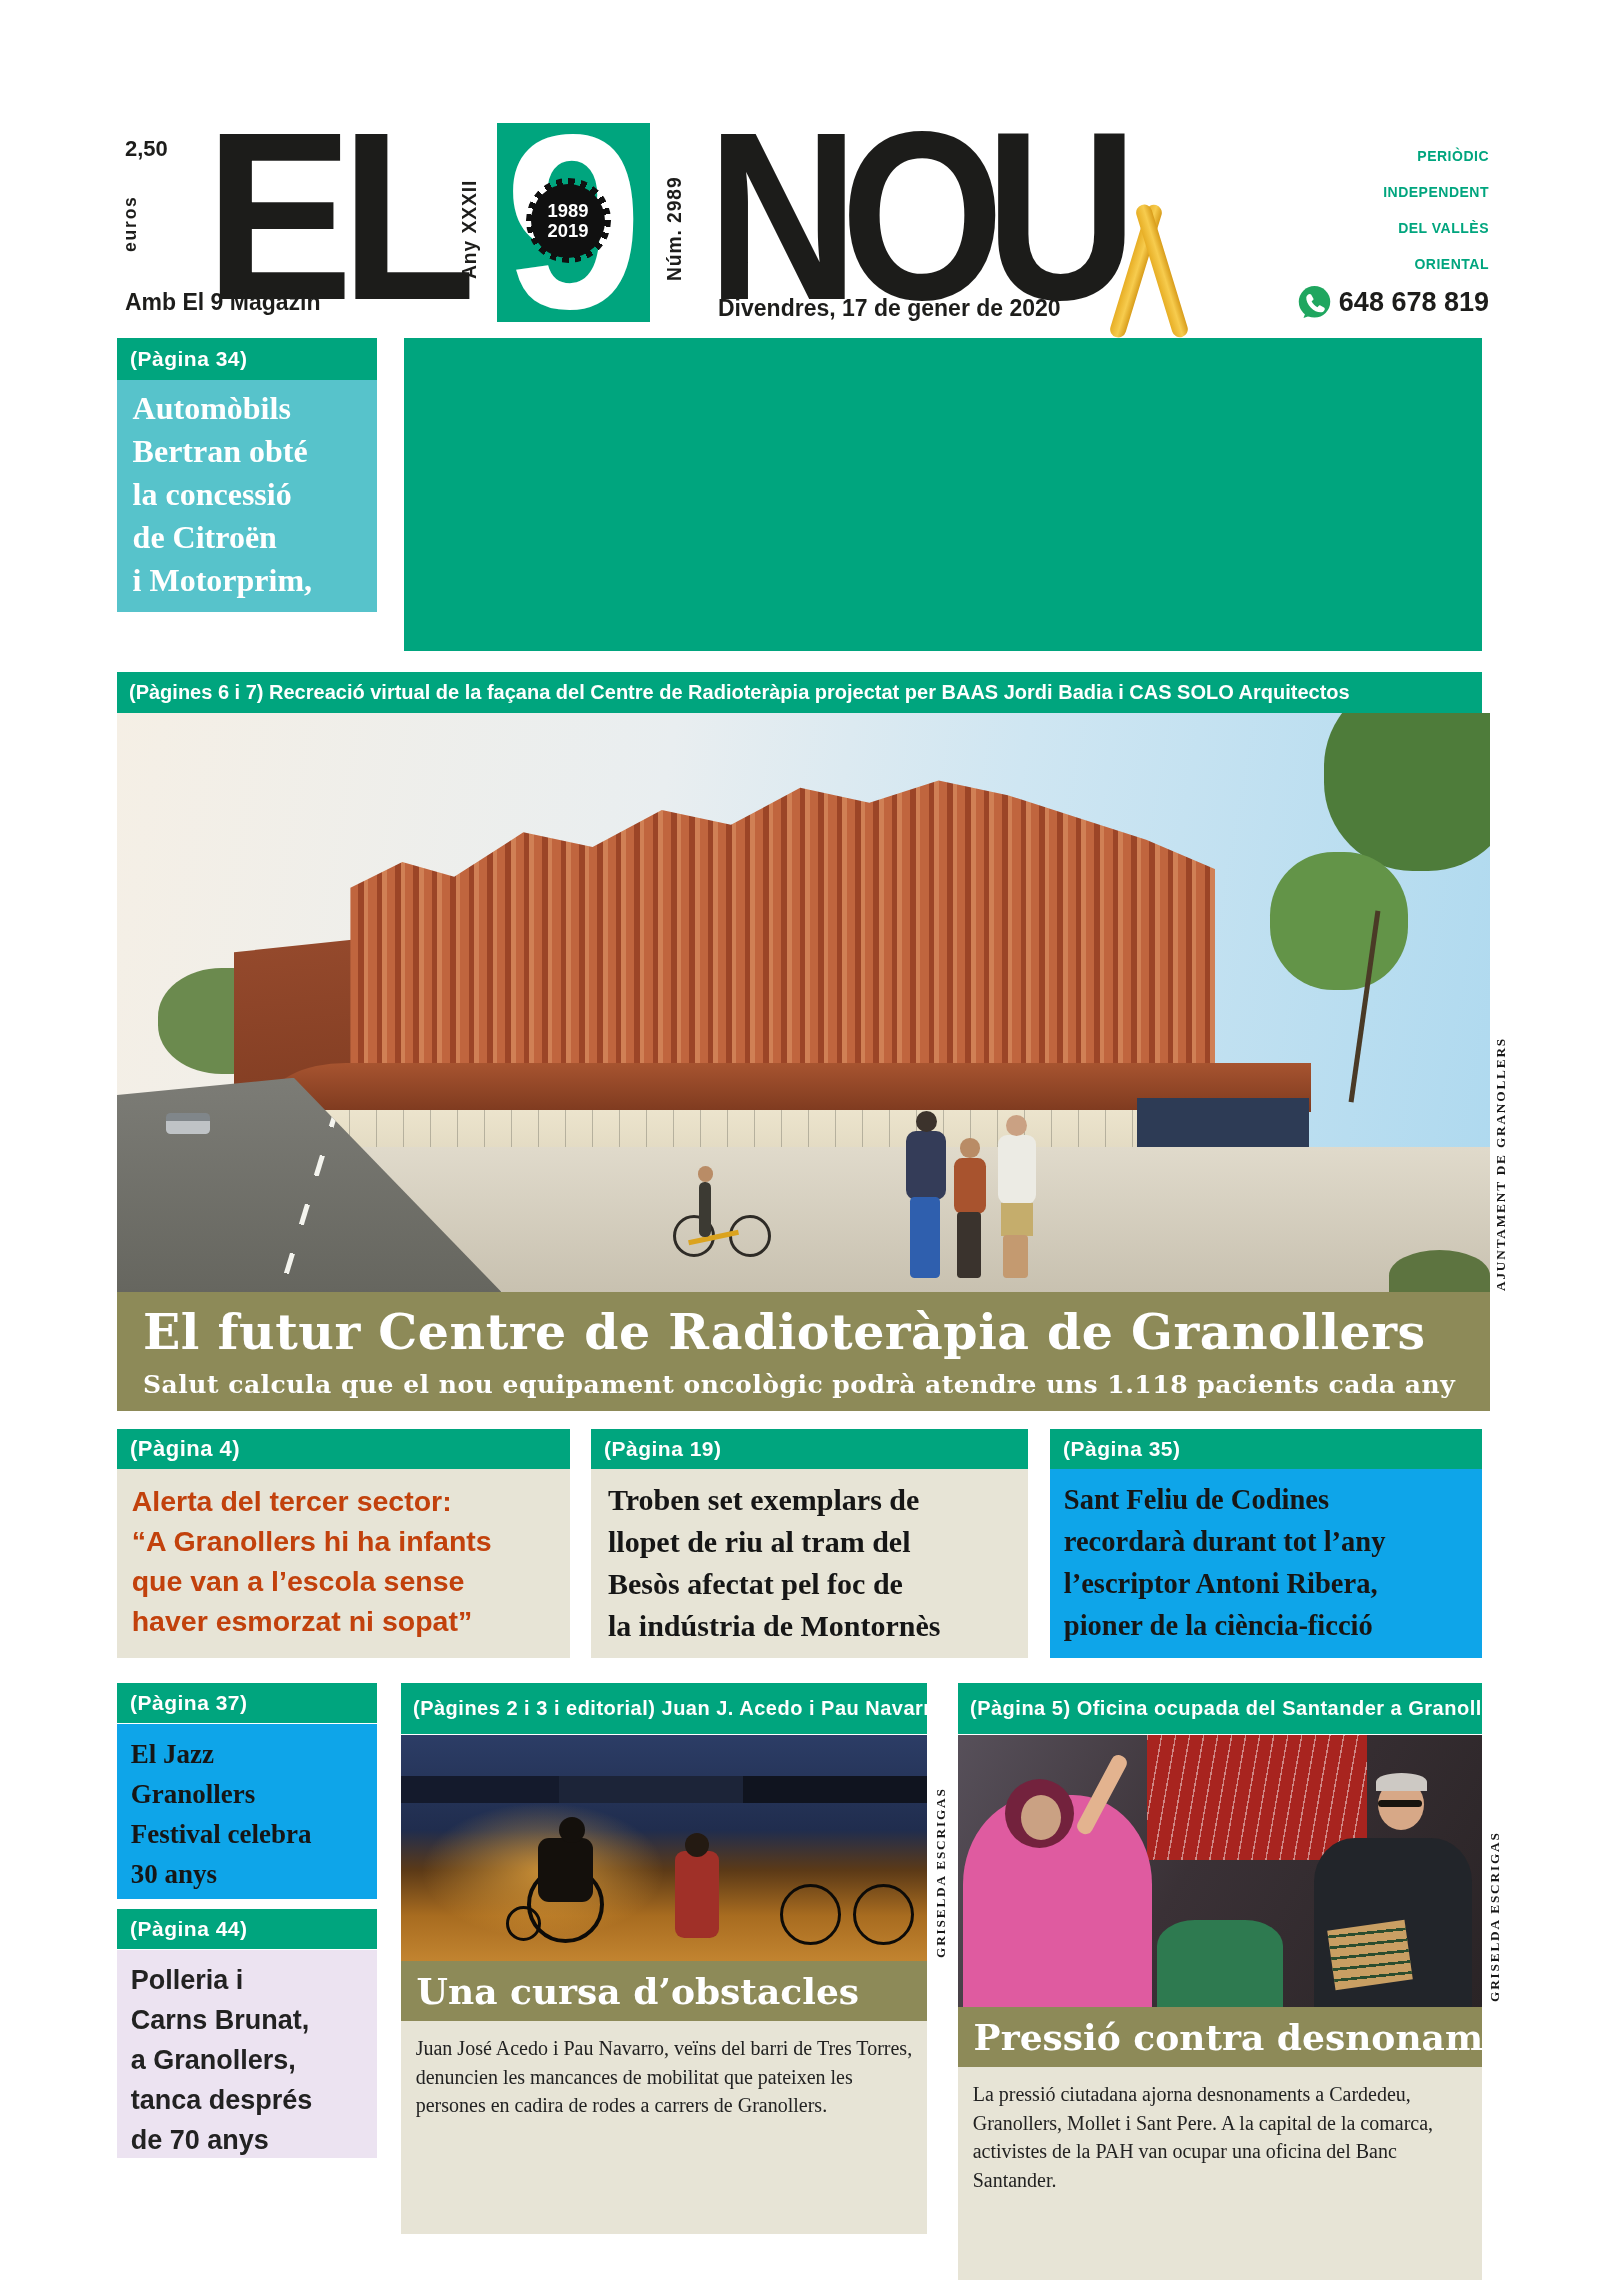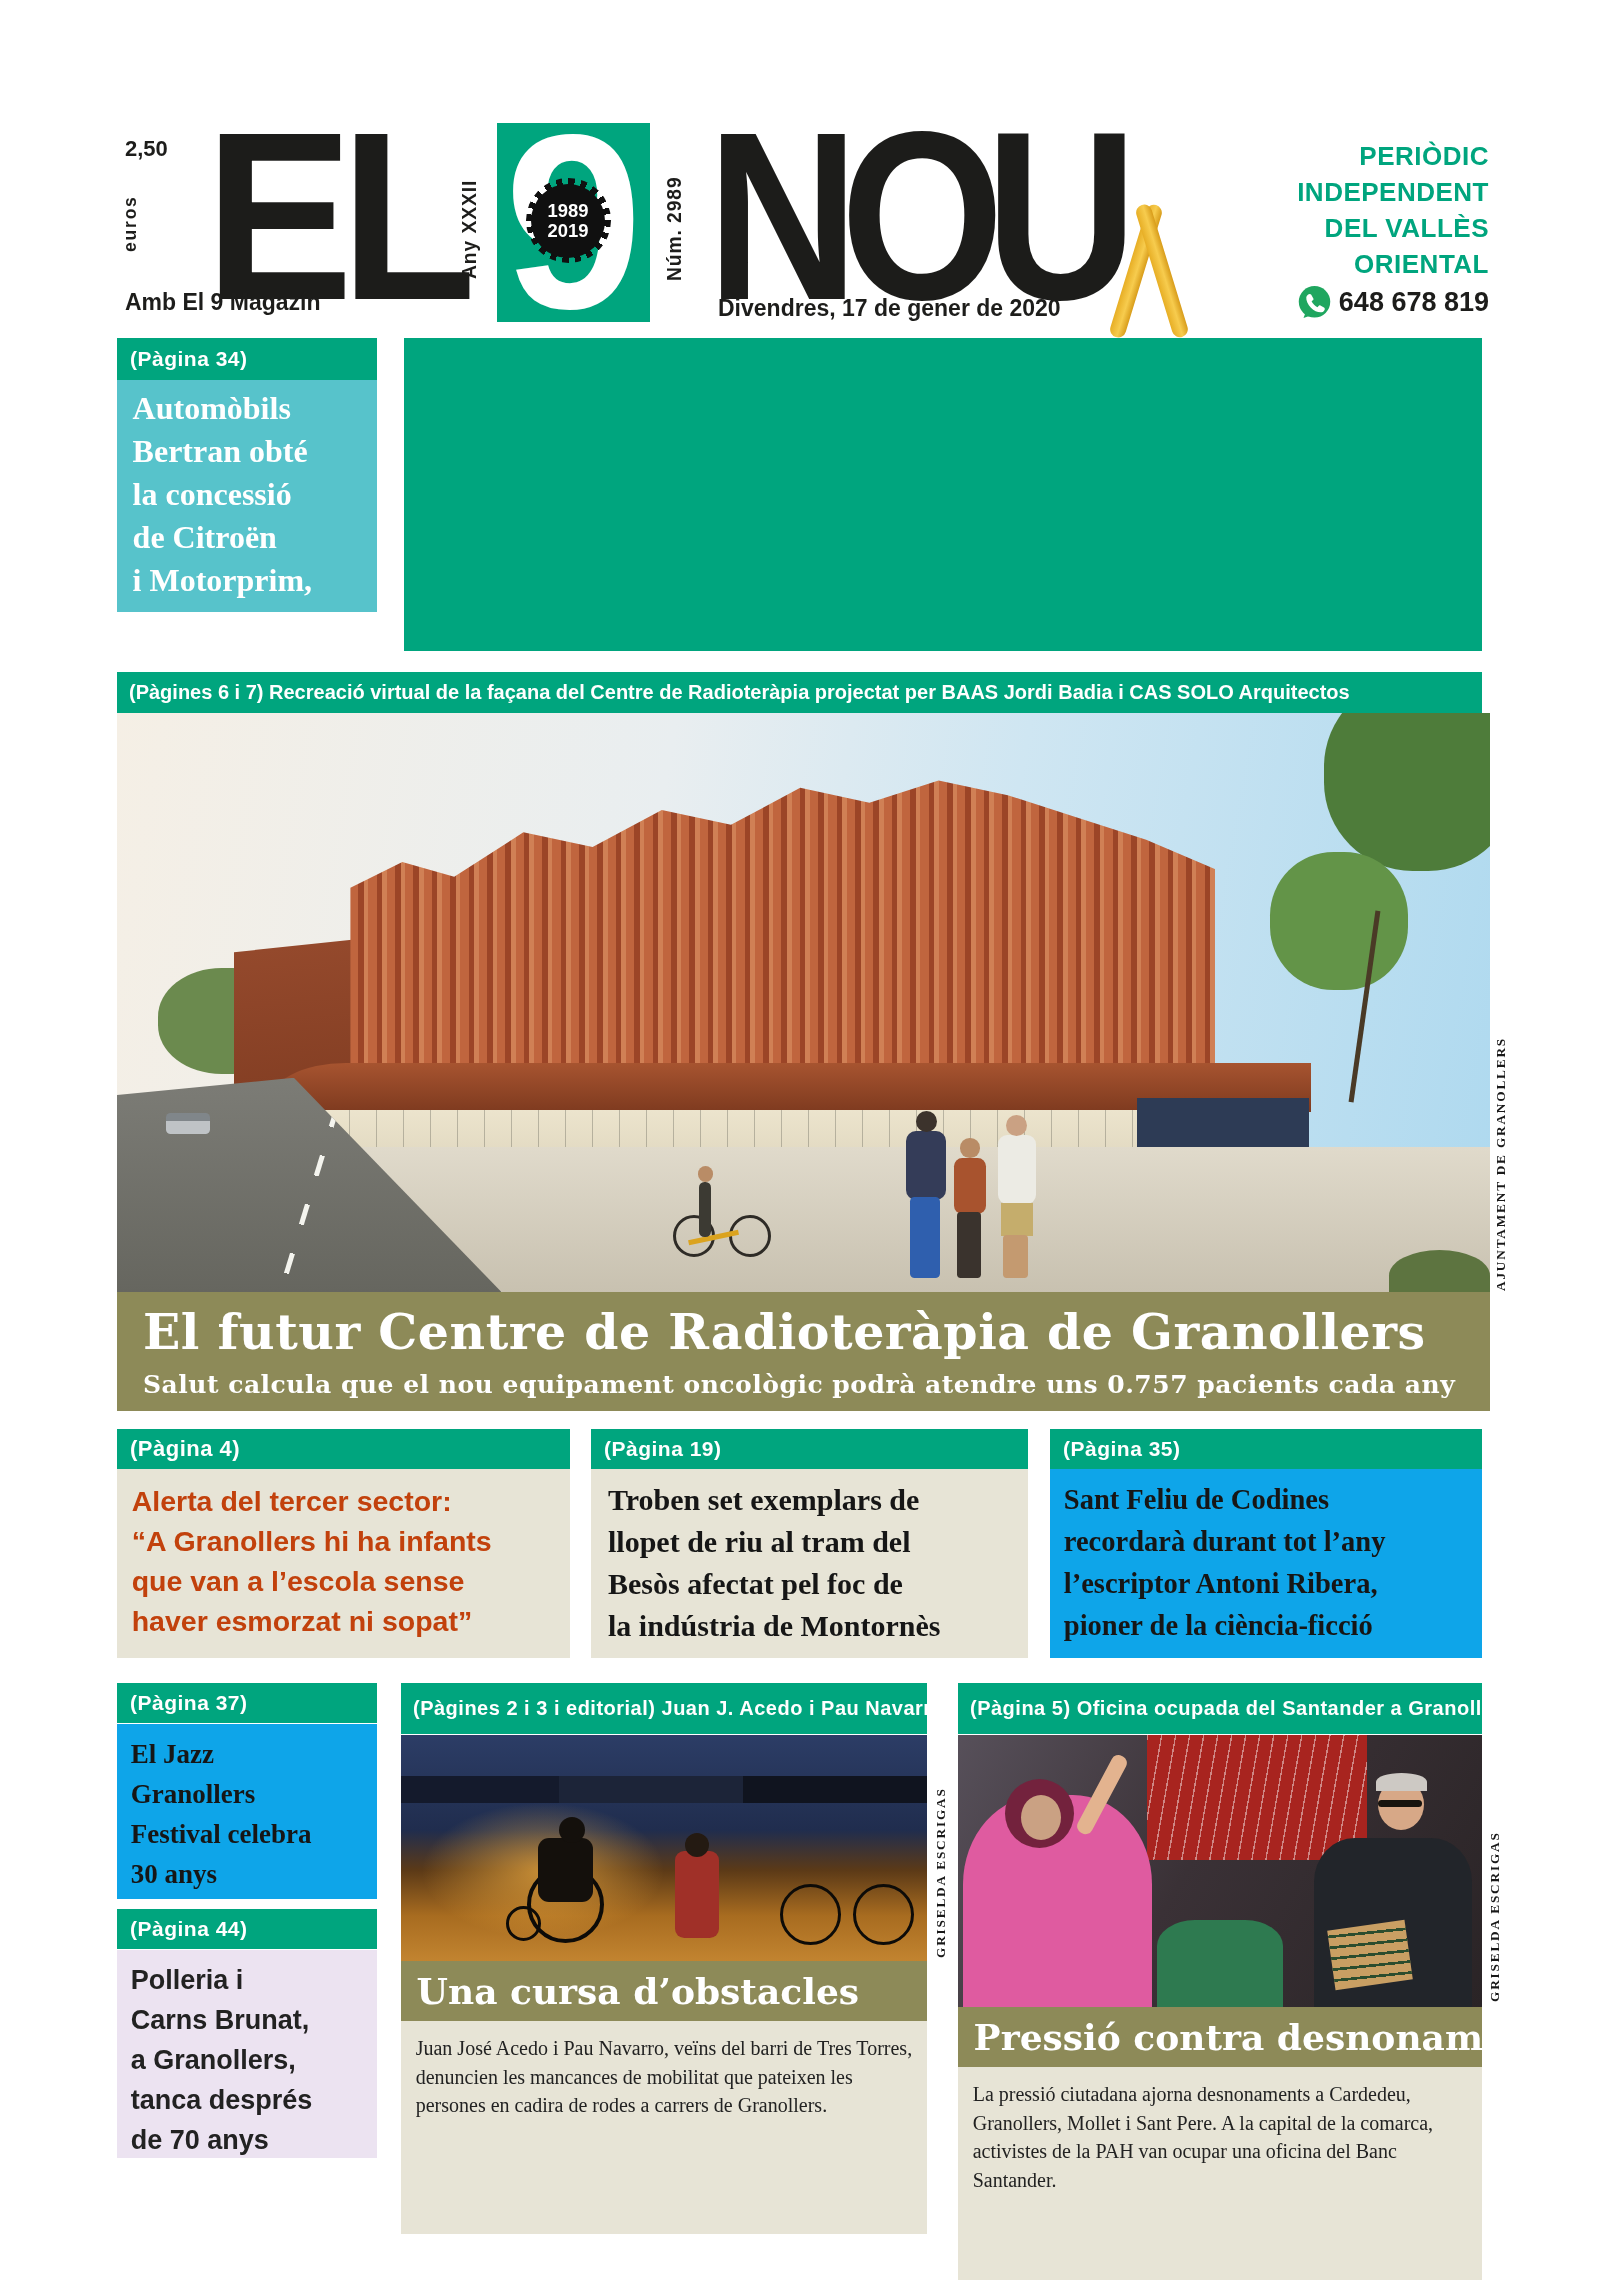--- a/index.html
+++ b/index.html
@@ -12,21 +12,21 @@
   .slab{font-family:"DejaVu Serif",serif;}
   
   .price{font-size:22px;font-weight:700;}
   .priceunit{font-size:17.5px;font-weight:700;letter-spacing:1.8px;}
   .logo{font-size:239px;line-height:202px;font-weight:700;letter-spacing:-13.8px;display:inline-block;transform:scaleX(.93);transform-origin:left top;color:#1c1c1a;white-space:nowrap;}
   .editionv{font-size:19.3px;font-weight:700;letter-spacing:0.9px;}
   .ninebox{background:#00a57e;text-align:center;overflow:hidden;}
   .nine{font-size:248px;line-height:198px;font-weight:700;color:#fff;}
   .burst{border-radius:50%;background:repeating-conic-gradient(#101010 0deg 9deg,rgba(0,0,0,0) 9deg 18deg);}
   .burst i{position:absolute;inset:5.5px;border-radius:50%;background:#101010;font-style:normal;display:flex;flex-direction:column;align-items:center;justify-content:center;color:#fff;font-weight:700;font-size:18.4px;line-height:20px;}
-  .tagline{font-size:26px;line-height:36px;font-weight:700;color:#00a57e;text-align:right;letter-spacing:0.5px;}
+  .tagline{font-size:14px;line-height:36px;font-weight:700;color:#00a57e;text-align:right;letter-spacing:0.5px;}
   .mastsub{font-size:23px;font-weight:700;}
   .phone{font-size:27px;font-weight:700;display:flex;align-items:center;gap:5.5px;}
   .ribbon i{position:absolute;background:linear-gradient(90deg,#e7ae25,#f7cc4e 55%,#d89c1a);border-radius:8.3px;width:15.6px;height:138px;}
   
   .tealbox{background:#57c3cb;color:#fff;}
   .lead-head{color:#fff;font-weight:700;font-size:58px;line-height:65px;letter-spacing:-0.9px;}
   .pageref{font-size:20px;font-weight:700;letter-spacing:0;vertical-align:8.3px;margin-left:13px;}
   .lead-sub{color:#fff;font-weight:700;font-size:25px;}
   .captionbar{color:#fff;font-weight:700;font-size:20px;line-height:41px;white-space:nowrap;overflow:hidden;}
   .band{background:#8d8a58;color:#fff;}
@@ -166,21 +166,21 @@
       <div class="abs" style="left:95px;bottom:42px;width:32px;height:33px;background:#c5ad6c;"></div>
       <div class="abs" style="left:97px;bottom:0;width:25px;height:43px;background:#c49a70;border-radius:3.7px;"></div>
       <div class="abs" style="left:100px;bottom:142px;width:21px;height:21px;border-radius:50%;background:#caa183;"></div>
     </div>
   </div>
 
   <div class="abs vtext credit" style="left:1493px;top:1131px;height:160px;">AJUNTAMENT DE GRANOLLERS</div>
 
   <div class="abs band slab" style="left:117px;top:1292px;width:1373px;height:119px;box-sizing:border-box;padding:11px 0 0 26px;">
     <div class="band-title">El futur Centre de Radioteràpia de Granollers</div>
-    <div class="band-sub" style="margin-top:9.2px;">Salut calcula que el nou equipament oncològic podrà atendre uns 0.757 pacients cada any</div>
+    <div class="band-sub" style="margin-top:9.2px;">Salut calcula que el nou equipament oncològic podrà atendre uns 1.118 pacients cada any</div>
   </div>
 </section>
 
 <section>
   <div class="abs green tagbar" style="left:117px;top:1429px;width:453px;height:40px;font-size:22px;line-height:40px;padding-left:13px;box-sizing:border-box;">(Pàgina 4)</div>
   <div class="abs beige brief-sans" style="left:117px;top:1469px;width:453px;height:189px;box-sizing:border-box;padding:12px 0 0 14.7px;">Alerta del tercer sector:<br>“A Granollers hi ha infants<br>que van a l’escola sense<br>haver esmorzat ni sopat”</div>
 
   <div class="abs green tagbar" style="left:591px;top:1429px;width:437px;height:40px;font-size:21px;line-height:40px;padding-left:13px;box-sizing:border-box;">(Pàgina 19)</div>
   <div class="abs beige brief-serif" style="left:591px;top:1469px;width:437px;height:189px;box-sizing:border-box;padding:10px 0 0 17px;">Troben set exemplars de<br>llopet de riu al tram del<br>Besòs afectat pel foc de<br>la indústria de Montornès</div>
 

